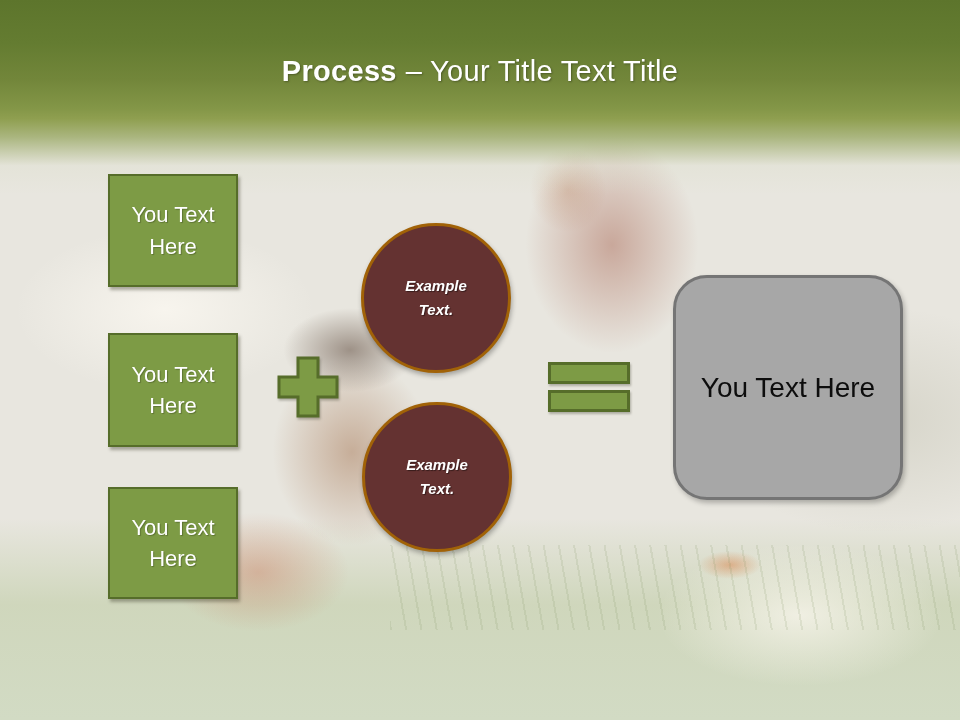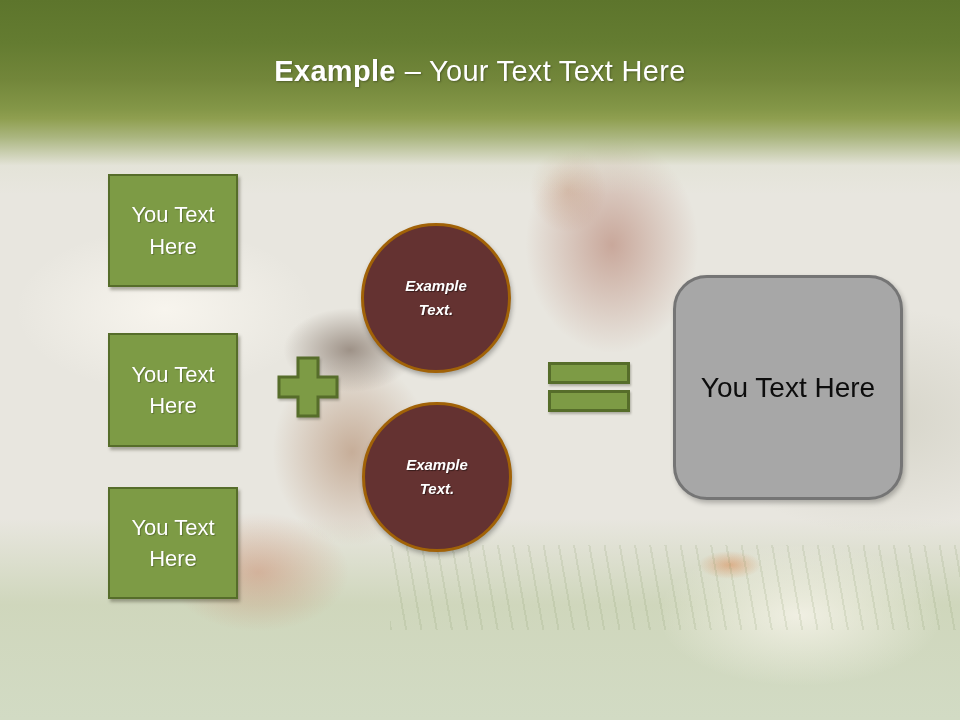--- a/index.html
+++ b/index.html
@@ -144,21 +144,21 @@
 </style>
 </head>
 <body>
 
 <div class="slide">
 
   <div class="bg-photo"></div>
   <div class="grass-streaks"></div>
 
   <div class="title">
-    <span class="bold">Example</span><span class="rest">– Your Text Text Here</span>
+    <span class="bold">Process</span><span class="rest">– Your Title Text Title</span>
   </div>
 
   <div class="input-box b1">
     <span>You Text Here</span>
   </div>
   <div class="input-box b2">
     <span>You Text Here</span>
   </div>
   <div class="input-box b3">
     <span>You Text Here</span>

